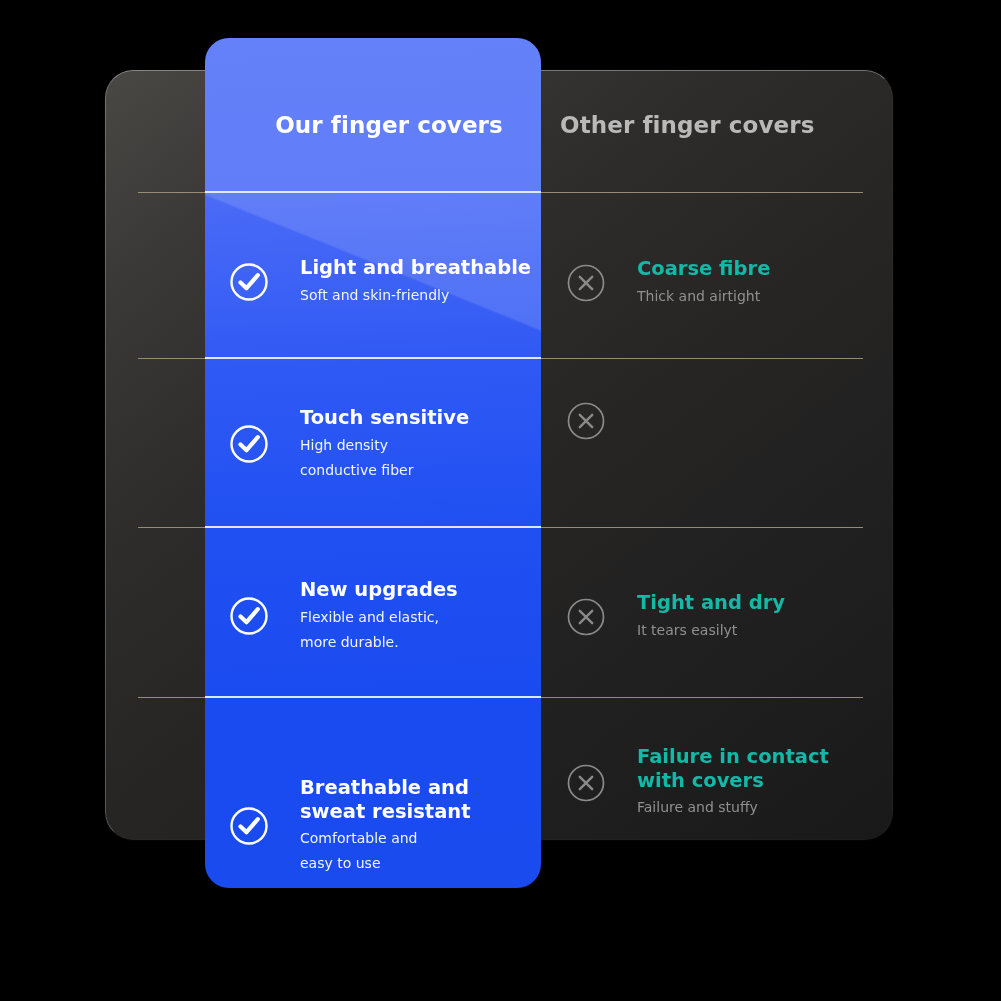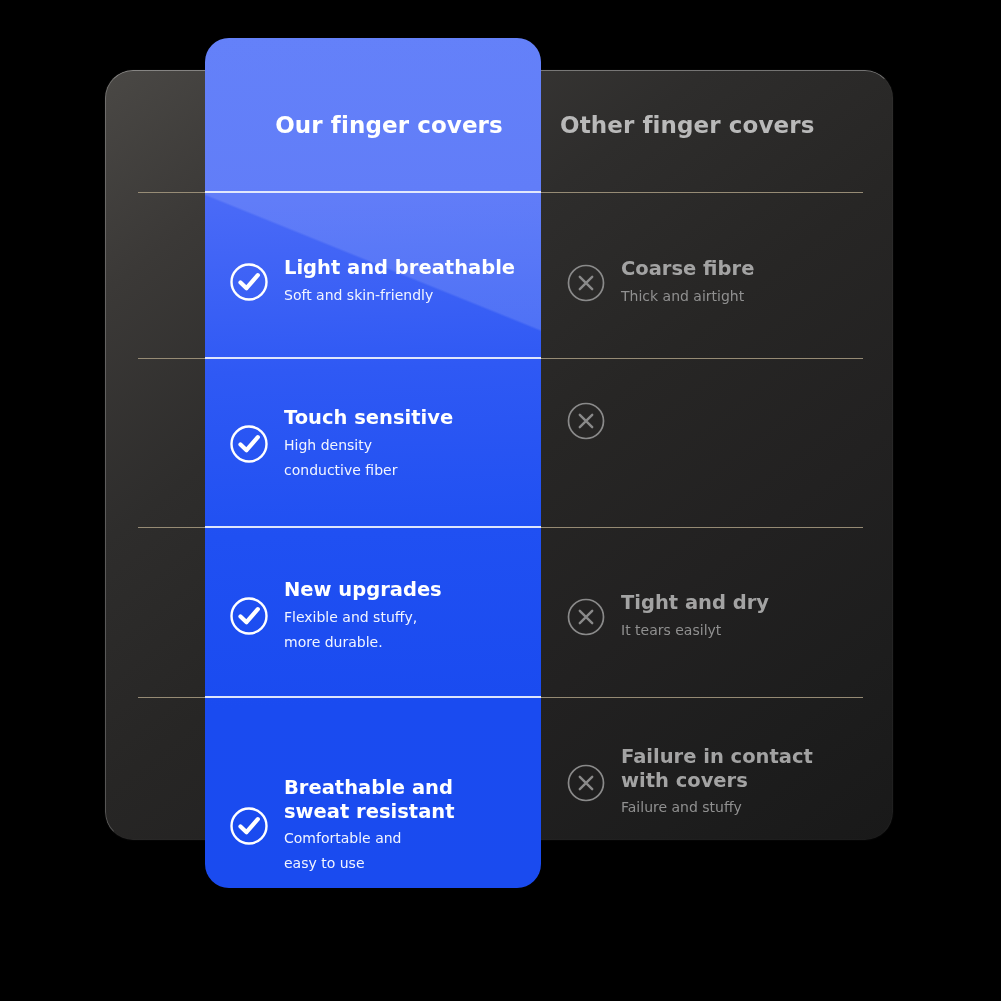--- a/index.html
+++ b/index.html
@@ -125,20 +125,21 @@
   
   .row {
     position: absolute;
     left: 0;
     width: 1001px;
   }
   .cell {
     position: absolute;
     display: flex;
     align-items: center;
+    gap: 16px;
   }
   .cell-ours { left: 228px; width: 310px; }
   .cell-others { left: 565px; width: 320px; }
 
   .icon {
     flex: 0 0 auto;
     width: 42px;
     height: 42px;
     margin-right: 14px;
   }
@@ -154,21 +155,21 @@
     white-space: pre-line;
   }
   .t-desc {
     font-size: 14px;
     line-height: 25px;
     margin: 0;
     white-space: pre-line;
   }
   .cell-ours .t-title { color: #ffffff; }
   .cell-ours .t-desc  { color: #f2f5ff; }
-  .cell-others .t-title { color: #a3a3a3; }
+  .cell-others .t-title { color: #14b8a6; }
   .cell-others .t-desc  { color: #909090; }
 </style>
 </head>
 <body>
 
 <div id="stage">
 
   <div id="dark-card">
     <div id="dark-card-rim"></div>
   </div>
@@ -243,21 +244,21 @@
   <div class="row">
     <div class="cell cell-ours" style="top:578px">
       <span class="icon">
         <svg viewBox="0 0 42 42">
           <circle cx="21" cy="21" r="17.5" fill="none" stroke="#ffffff" stroke-width="2.4"></circle>
           <path d="M12.5 21.5 L18.5 27.2 L29.8 14.2" fill="none" stroke="#ffffff" stroke-width="4.2" stroke-linecap="round" stroke-linejoin="round"></path>
         </svg>
       </span>
       <div class="texts">
         <p class="t-title">New upgrades</p>
-        <p class="t-desc">Flexible and stuffy,
+        <p class="t-desc">Flexible and elastic,
 more durable.</p>
       </div>
     </div>
     <div class="cell cell-others" style="top:591px">
       <span class="icon">
         <svg viewBox="0 0 42 42">
           <circle cx="21" cy="21" r="17.5" fill="none" stroke="#8a8a8a" stroke-width="1.7"></circle>
           <path d="M14.8 14.8 L27.2 27.2 M27.2 14.8 L14.8 27.2" fill="none" stroke="#8a8a8a" stroke-width="2.4" stroke-linecap="round"></path>
         </svg>
       </span>

